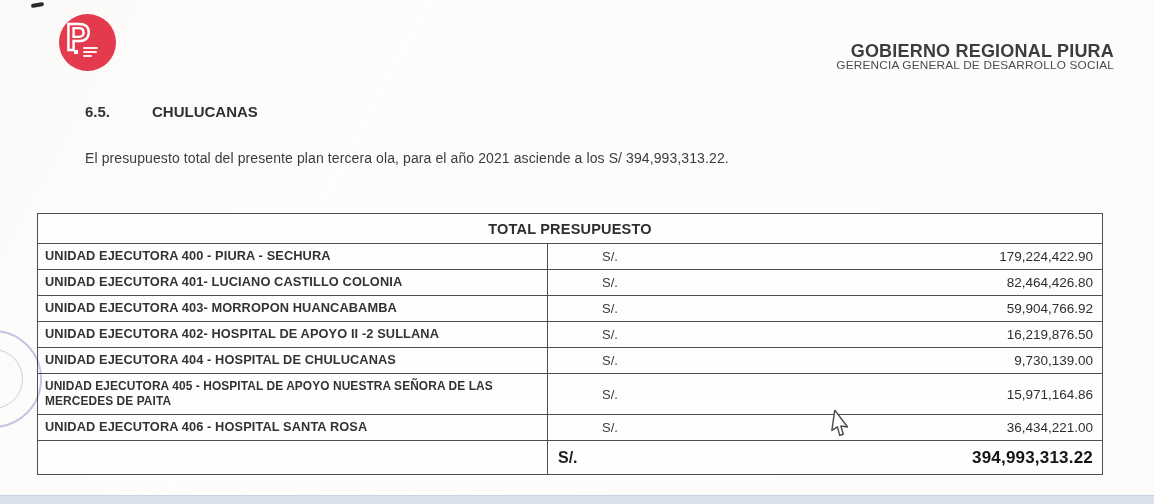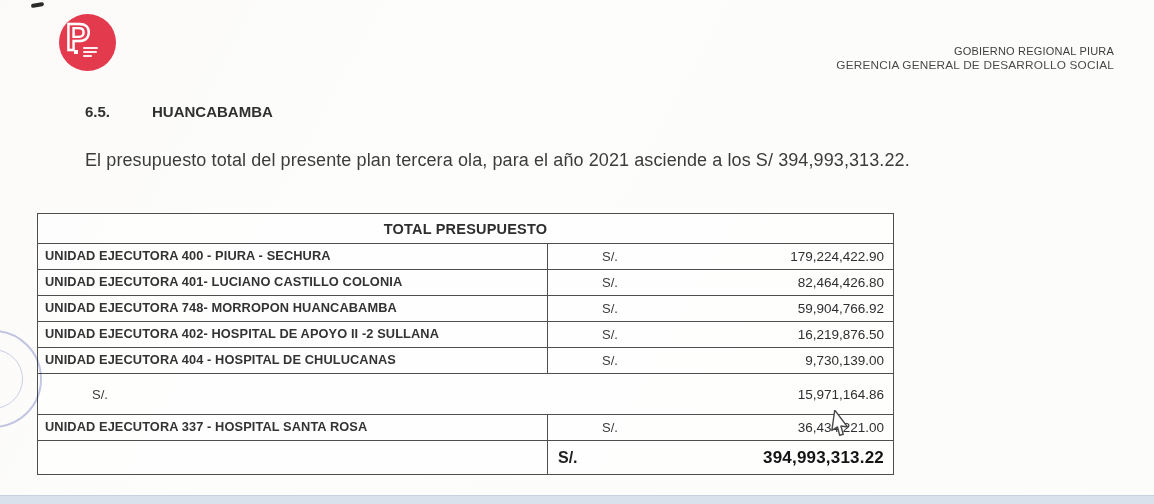--- a/index.html
+++ b/index.html
@@ -34,33 +34,33 @@
   }
   .logo .sq { position:absolute; left:15px; top:36px; width:4px; height:4px; background:#fff; }
   .logo .ln { position:absolute; left:24px; height:2px; background:rgba(255,255,255,0.92); border-radius:1px; }
   .logo .l1 { top:33px; width:15px; }
   .logo .l2 { top:37px; width:14px; }
   .logo .l3 { top:41px; width:9px; }
   
   .letterhead {
     position:absolute; right:40px; top:44px; text-align:right; line-height:14px;
   }
-  .letterhead .l1 { font-size:11px; font-weight:normal; color:#3d3d3d; letter-spacing:0.2px; }
+  .letterhead .l1 { font-size:18px; font-weight:bold; color:#3d3d3d; letter-spacing:0.2px; }
   .letterhead .l2 { font-size:11.8px; color:#4a4a4a; letter-spacing:0.2px; }
   
   .section { position:absolute; left:85px; top:103px; font-size:15px; font-weight:bold; color:#303030; }
   .section .num { margin-right:42px; }
   
   .para {
     position:absolute; left:85px; top:150px; width:900px;
-    font-size:18px; color:#3c3c3c; letter-spacing:0.1px;
+    font-size:14px; color:#3c3c3c; letter-spacing:0.1px;
   }
   
   .btable {
-    position:absolute; left:37px; top:213px; width:857px;
+    position:absolute; left:37px; top:213px; width:1066px;
     border:1.6px solid #4e4e4e; background:rgba(255,255,255,0.6);
   }
   .thead {
     height:30px; display:flex; align-items:center; justify-content:center;
     border-bottom:1.4px solid #4e4e4e;
     font-size:14.5px; font-weight:bold; color:#2e2e2e; letter-spacing:0.2px;
   }
   .trow { display:flex; border-bottom:1.4px solid #4e4e4e; min-height:26px; }
   .trow.tall { min-height:41px; }
   .trow.total { min-height:33px; border-bottom:none; }
@@ -110,21 +110,21 @@
     <div class="ln l2"></div>
     <div class="ln l3"></div>
   </div>
 
   <div class="letterhead">
     <div class="l1">GOBIERNO REGIONAL PIURA</div>
     <div class="l2">GERENCIA GENERAL DE DESARROLLO SOCIAL</div>
   </div>
 
   <div class="section">
-    <span class="num">6.5.</span><span>HUANCABAMBA</span>
+    <span class="num">6.5.</span><span>CHULUCANAS</span>
   </div>
 
   <div class="para">El presupuesto total del presente plan tercera ola, para el año 2021 asciende a los S/ 394,993,313.22.</div>
 
   <div class="btable">
     <div class="thead">TOTAL PRESUPUESTO</div>
 
     <div class="trow">
       <div class="c-label">UNIDAD EJECUTORA 400 - PIURA - SECHURA</div>
       <div class="c-val">
@@ -135,21 +135,21 @@
 
     <div class="trow">
       <div class="c-label">UNIDAD EJECUTORA 401- LUCIANO CASTILLO COLONIA</div>
       <div class="c-val">
         <span class="cur">S/.</span>
         <span class="amt">82,464,426.80</span>
       </div>
     </div>
 
     <div class="trow">
-      <div class="c-label">UNIDAD EJECUTORA 748- MORROPON HUANCABAMBA</div>
+      <div class="c-label">UNIDAD EJECUTORA 403- MORROPON HUANCABAMBA</div>
       <div class="c-val">
         <span class="cur">S/.</span>
         <span class="amt">59,904,766.92</span>
       </div>
     </div>
 
     <div class="trow">
       <div class="c-label">UNIDAD EJECUTORA 402- HOSPITAL DE APOYO II -2 SULLANA</div>
       <div class="c-val">
         <span class="cur">S/.</span>
@@ -159,28 +159,30 @@
 
     <div class="trow">
       <div class="c-label">UNIDAD EJECUTORA 404 - HOSPITAL DE CHULUCANAS</div>
       <div class="c-val">
         <span class="cur">S/.</span>
         <span class="amt">9,730,139.00</span>
       </div>
     </div>
 
     <div class="trow tall">
+      <div class="c-label">UNIDAD EJECUTORA 405 - HOSPITAL DE APOYO NUESTRA SEÑORA DE LAS
+MERCEDES DE  PAITA</div>
       <div class="c-val">
         <span class="cur">S/.</span>
         <span class="amt">15,971,164.86</span>
       </div>
     </div>
 
     <div class="trow">
-      <div class="c-label">UNIDAD EJECUTORA 337 - HOSPITAL SANTA ROSA</div>
+      <div class="c-label">UNIDAD EJECUTORA 406 - HOSPITAL SANTA ROSA</div>
       <div class="c-val">
         <span class="cur">S/.</span>
         <span class="amt">36,434,221.00</span>
       </div>
     </div>
 
     <div class="trow total">
       <div class="c-label"></div>
       <div class="c-val">
         <span class="cur">S/.</span>

